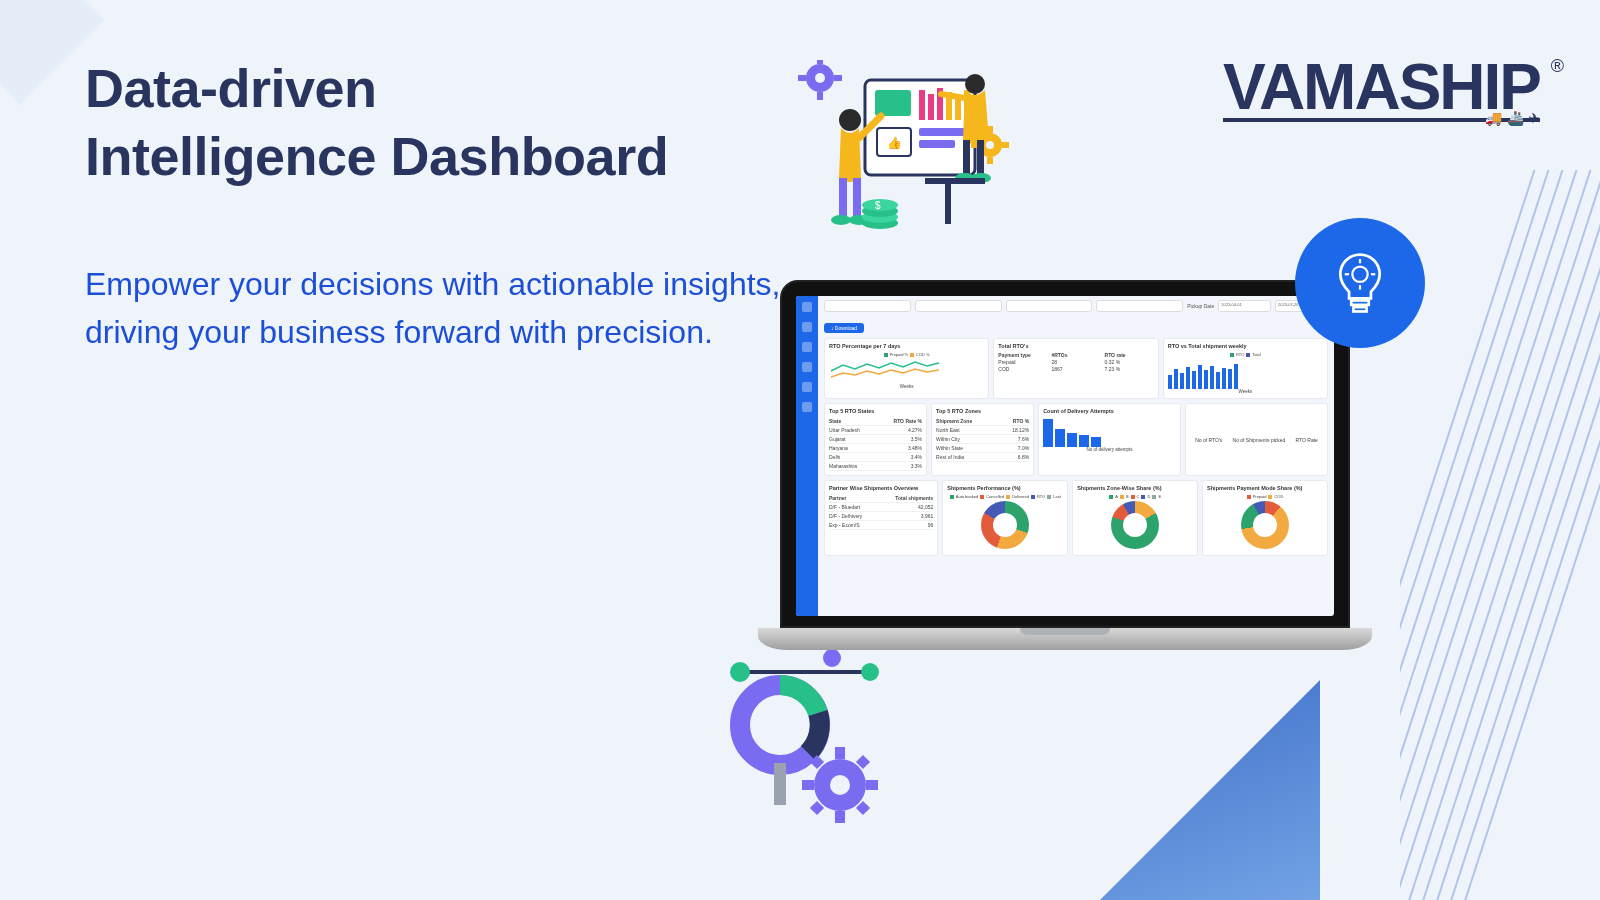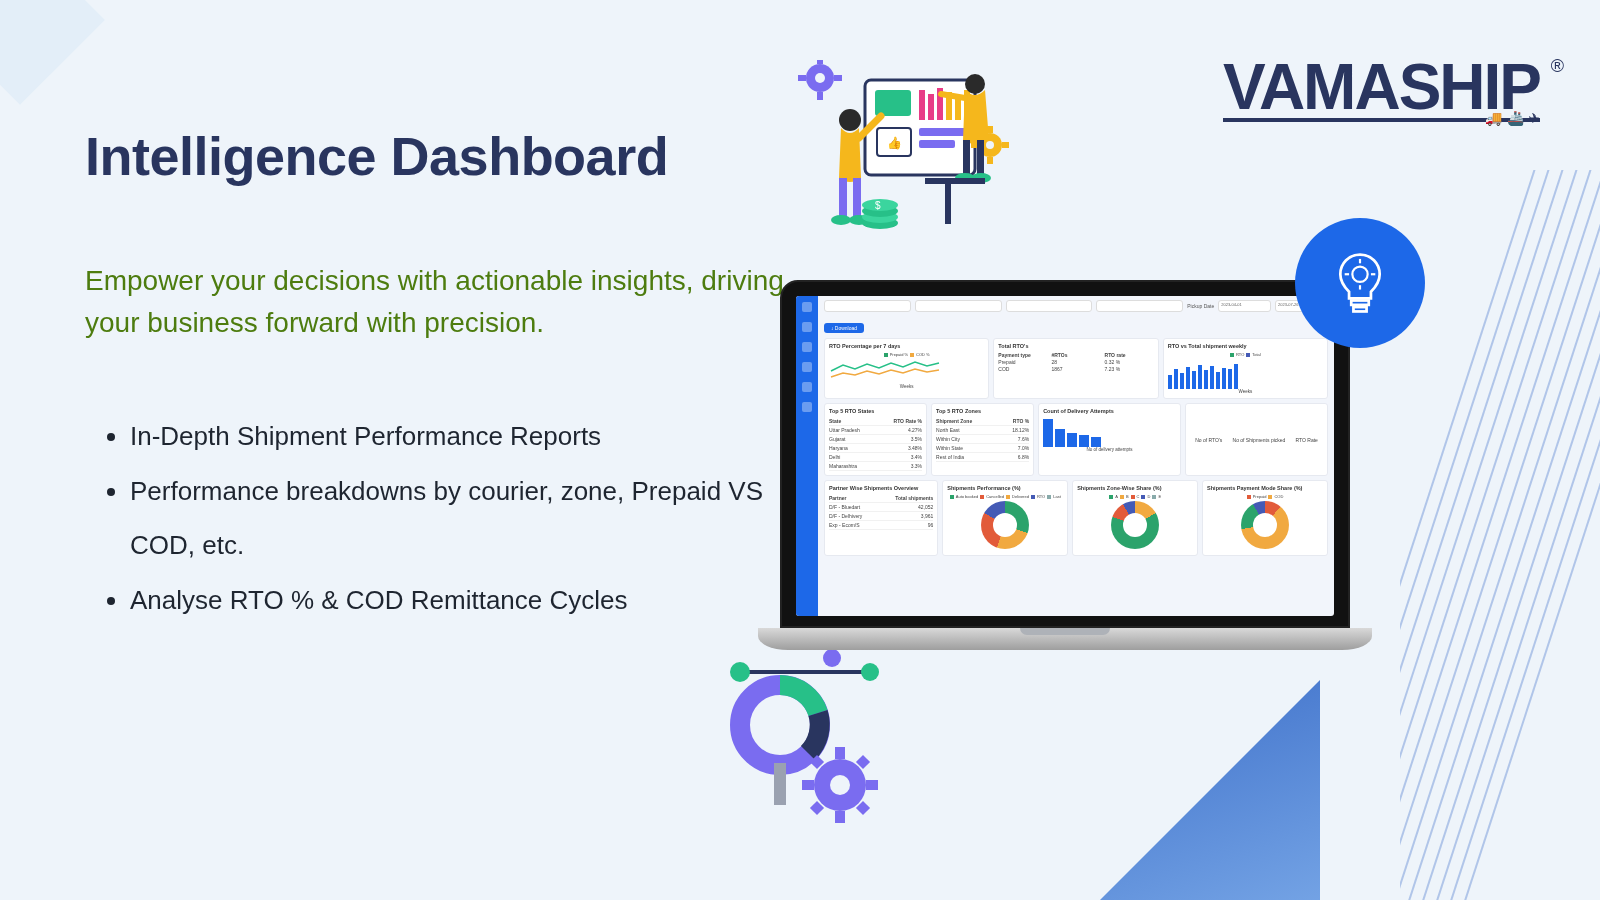--- a/index.html
+++ b/index.html
@@ -19,23 +19,23 @@
 }
 .title {
   font-size: 54px;
   font-weight: 800;
   color: #29355f;
   line-height: 1.25;
   letter-spacing: -0.5px;
 }
 .subtitle {
   margin-top: 70px;
-  font-size: 28px;
+  font-size: 32px;
   font-weight: 400;
-  color: #4d7c0f;
+  color: #1d4ed8;
   line-height: 1.5;
 }
 .bullets {
   margin-top: 65px;
   padding-left: 45px;
 }
 .bullets li {
   font-size: 26px;
   color: #1e2530;
   line-height: 2.1;
@@ -199,29 +199,24 @@
 .lines i{position:absolute;width:2px;height:1000px;background:#3b6dc8;opacity:.35;top:-120px;transform:rotate(18deg);}
 .tri-bot{position:absolute;right:280px;bottom:-40px;width:260px;height:260px;background:linear-gradient(160deg,#3b6dc8,#7aa9e8);clip-path:polygon(0 100%,100% 100%,100% 0);} 
 </style>
 </head>
 <body>
 
 <div class="tri-top-left"></div>
 
 <div class="left-col">
   <h1 class="title">
-    <br>
+    <span>Data-driven</span><br>
     <span>Intelligence Dashboard</span>
   </h1>
   <p class="subtitle">Empower your decisions with actionable insights, driving your business forward with precision.</p>
-  <ul class="bullets">
-    <li>In-Depth Shipment Performance Reports</li>
-    <li>Performance breakdowns by courier, zone, Prepaid VS COD, etc.</li>
-    <li>Analyse RTO % &amp; COD Remittance Cycles</li>
-  </ul>
 </div>
 
 <div class="logo">
   <span class="logo-text">
     <span>VAMASHIP</span>
     <span class="logo-r">®</span>
   </span>
   <div class="logo-underline"></div>
   <div class="logo-icons">🚚 🚢 ✈</div>
 </div>

